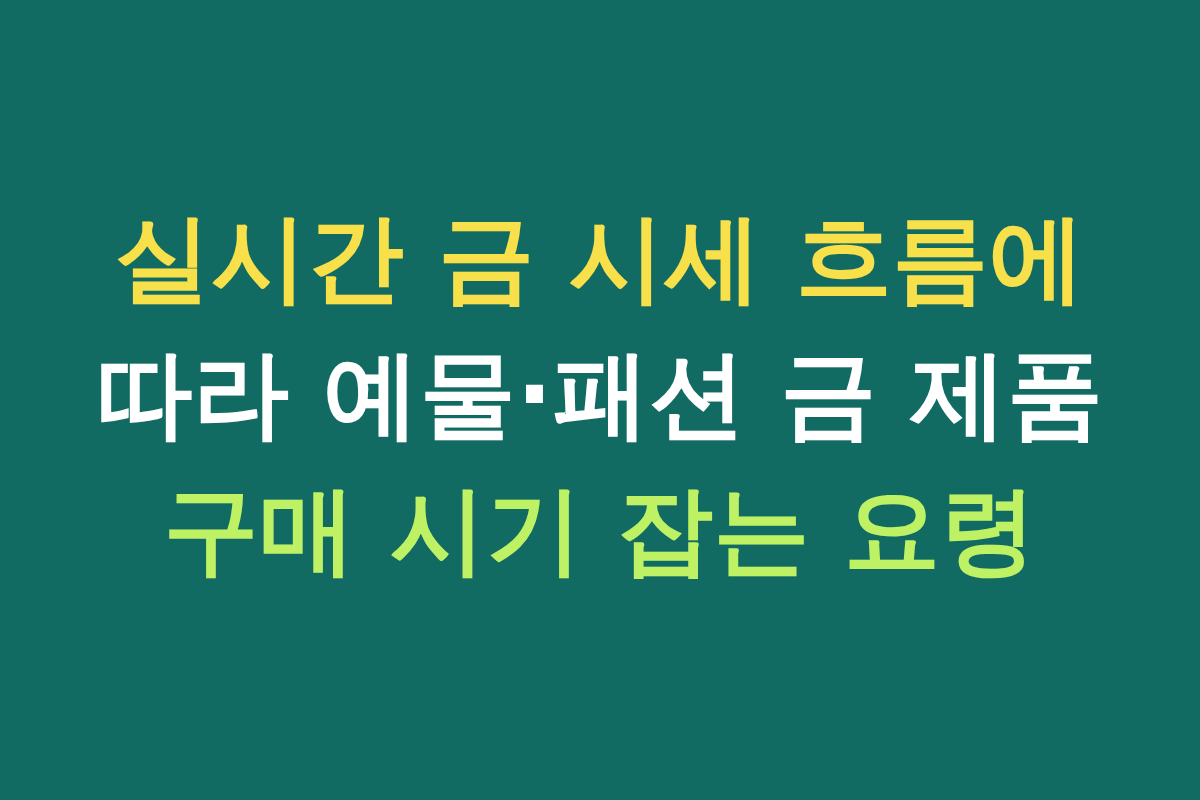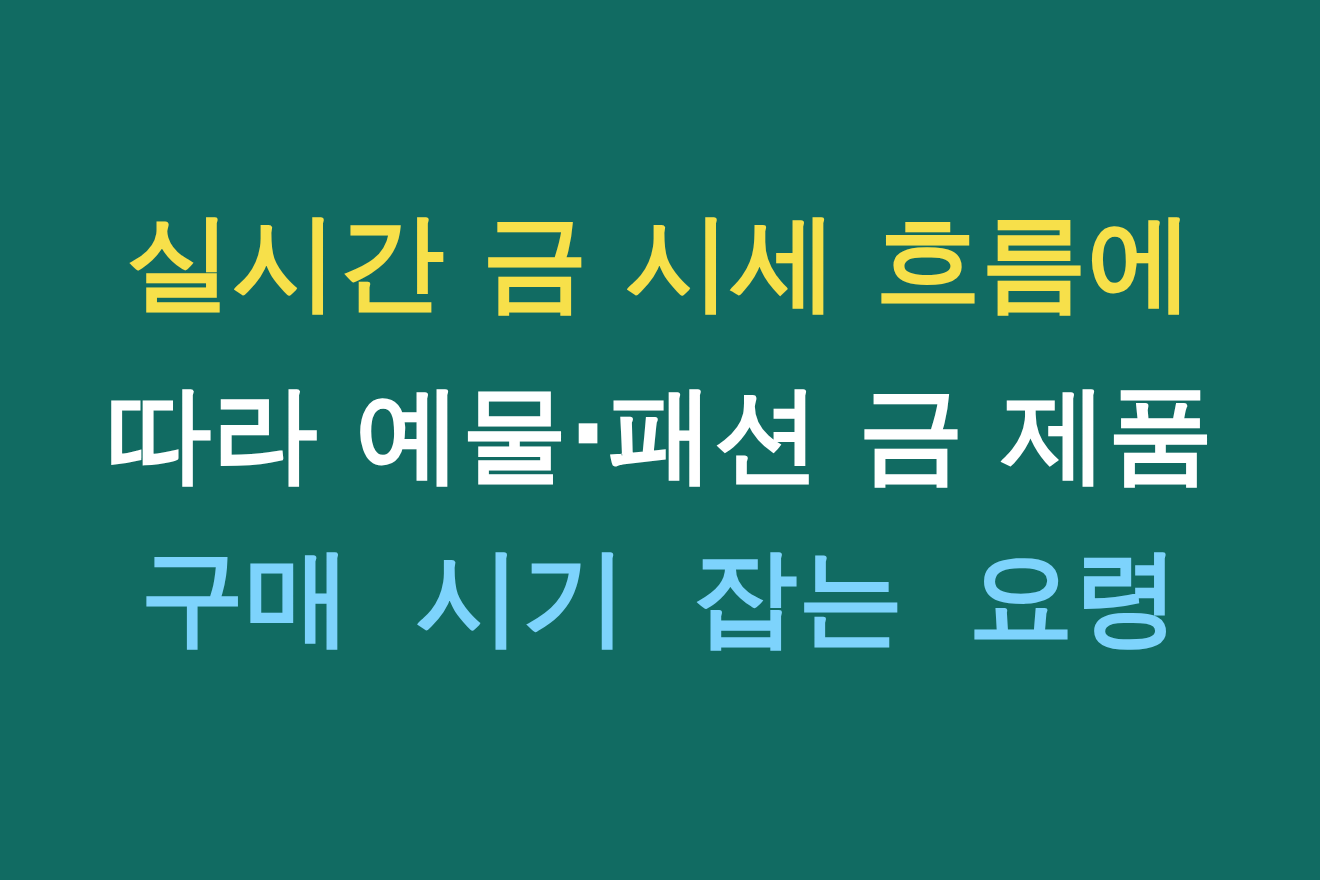--- a/index.html
+++ b/index.html
@@ -32,21 +32,20 @@
     display: flex;
     flex-direction: column;
     align-items: center;
     justify-content: center;
     width: 100%;
     padding: 0 40px;
     box-sizing: border-box;
     margin: 0;
     
     transform: translateY(-6px);
-    gap: 20px;
   }
 
   .headline-line {
     display: block;
     width: 100%;
     text-align: center;
     color: #f7e04a;
     font-family: "DejaVu Sans", "Liberation Sans", sans-serif;
     font-weight: 700;
     font-size: 96px;
@@ -60,17 +59,17 @@
 <body>
 
 <div class="title-card" style="background: rgb(17, 107, 98);">
 
   <div class="headline">
 
     <span class="headline-line" style="color: rgb(247, 224, 74);">실시간 금 시세 흐름에</span>
 
     <span class="headline-line" style="color: #ffffff;">따라 예물·패션 금 제품</span>
 
-    <span class="headline-line" style="color: #7dd3fc; font-family: Liberation Mono, monospace;">구매 시기 잡는 요령</span>
+    <span class="headline-line" style="color: #bef264;">구매 시기 잡는 요령</span>
 
   </div>
 
 </div>
 
 </body></html>

